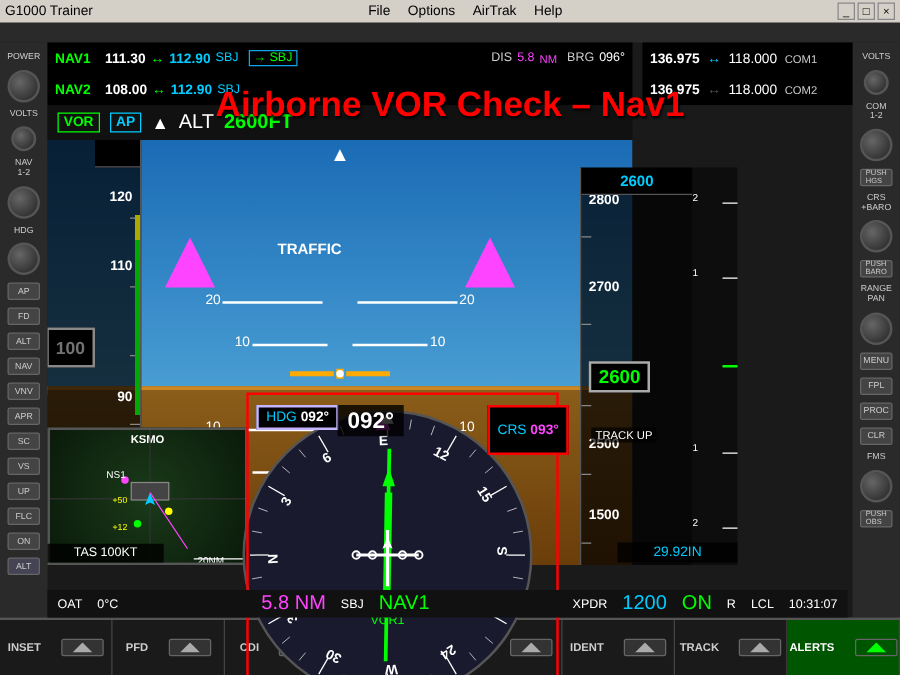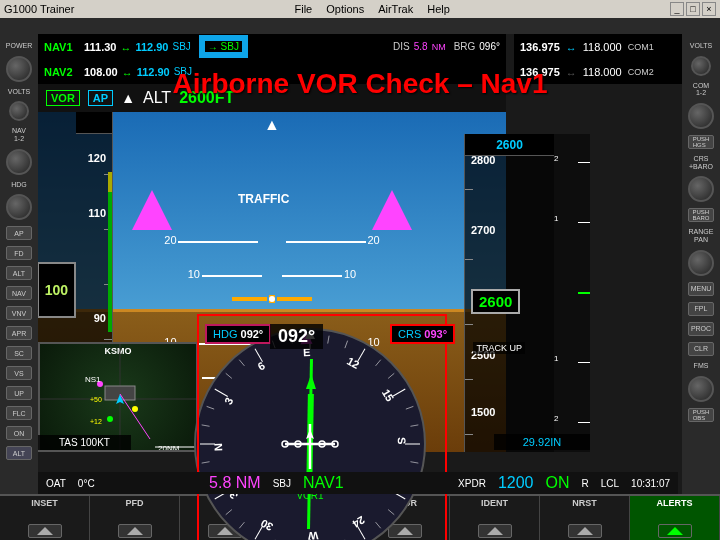--- a/index.html
+++ b/index.html
@@ -60,21 +60,21 @@
       background: #000; display: flex; flex-direction: column;
     }
     .nav-row {
       height: 25px; display: flex; align-items: center; padding: 0 6px; gap: 4px; font-size: 11px;
     }
     .nav-label { color: #00ff00; font-weight: bold; min-width: 36px; }
     .nav-freq { color: white; font-weight: bold; }
     .nav-arrow { color: #00ff00; }
     .nav-freq2 { color: #00ccff; font-weight: bold; text-align: right; }
     .nav-id { color: #00ccff; font-size: 10px; }
-    .nav-box { border: 6px solid #0ea5e9; padding: 0 3px; color: #00ff00; font-size: 10px; }
+    .nav-box { border: 1px solid #0ea5e9; padding: 0 3px; color: #00ff00; font-size: 10px; }
 
     
     #right-data {
       position: absolute; right: 38px; top: 0; width: 168px; height: 50px;
       background: #000; display: flex; flex-direction: column; justify-content: center; padding: 0 6px;
     }
     .data-row { display: flex; gap: 6px; align-items: center; font-size: 11px; height: 25px; }
     .freq-main { color: white; font-weight: bold; }
     .freq-arr { color: #00ccff; }
     .freq-alt { color: white; }
@@ -114,21 +114,21 @@
     }
 
     
     #aircraft-symbol {
       position: absolute; top: 52%; left: 50%; transform: translateX(-50%);
       z-index: 10;
     }
 
     
     #traffic-label {
-      position: absolute; top: 80px; left: 200px; color: white; font-size: 12px; font-weight: bold; z-index: 20;
+      position: absolute; top: 80px; left: 184px; color: white; font-size: 12px; font-weight: bold; z-index: 20;
     }
 
     
     #airspeed-tape {
       position: absolute; left: 38px; top: 78px; width: 75px; height: 340px;
       background: rgba(0,0,0,0.7); border-right: 1px solid #555; overflow: hidden;
     }
     .speed-number {
       position: absolute; right: 6px; color: white; font-size: 11px; font-weight: bold;
     }
@@ -196,21 +196,21 @@
       background: rgba(0,0,0,0.7); padding: 2px 4px;
     }
 
     
     #softkeys {
       position: absolute; bottom: 0; left: 0; width: 720px; height: 46px;
       background: #1a1a1a; border-top: 2px solid #555;
       display: flex;
     }
     .softkey {
-      flex: 1; display: flex; flex-direction: column; align-items: center; justify-content: center;
+      flex: 1; display: flex; flex-direction: row; align-items: center; justify-content: center;
       border-right: 1px solid #444; gap: 16px;
     }
     .softkey-label {
       font-size: 9px; color: #ccc; font-weight: bold;
     }
     .softkey-btn {
       width: 34px; height: 14px; background: #333; border: 1px solid #666; border-radius: 2px;
       display: flex; align-items: center; justify-content: center;
     }
     .softkey-active {
@@ -400,21 +400,21 @@
     <svg style="position:absolute;top:20%;left:20%;width:280px;height:60px;">
       <polygon points="0,50 20,10 40,50" fill="#ff44ff" stroke="none"></polygon>
       <polygon points="240,50 260,10 280,50" fill="#ff44ff" stroke="none"></polygon>
     </svg>
   </div>
 
   <div id="airspeed-tape">
     <div id="spd-selected" style="position:absolute;top:0;width:100%;height:22px;background:#000;display:flex;align-items:center;justify-content:center;color:#aaa;font-size:12px;font-weight:bold;border-bottom:1px solid #555;"></div>
     <div class="speed-number" style="top:40px;">120</div>
     <div class="speed-number" style="top:95px;">110</div>
-    <div class="speed-number" style="top:150px;right:36px;color:#bef264;font-size:14px;font-weight:bold;background:#000;border:2px solid #888;padding:18px 6px;">100</div>
+    <div class="speed-number" style="top:150px;right:36px;color:#737373;font-size:14px;font-weight:bold;background:#000;border:2px solid #888;padding:6px 6px;">100</div>
     <div class="speed-number" style="top:200px;">90</div>
     <div class="speed-number" style="top:255px;">80</div>
 
     <div style="position:absolute;right:0;top:62px;width:8px;height:1px;background:#888;"></div>
     <div style="position:absolute;right:0;top:117px;width:8px;height:1px;background:#888;"></div>
     <div style="position:absolute;right:0;top:172px;width:8px;height:1px;background:#888;"></div>
     <div style="position:absolute;right:0;top:227px;width:8px;height:1px;background:#888;"></div>
     <div style="position:absolute;right:0;top:282px;width:8px;height:1px;background:#888;"></div>
 
     <div style="position:absolute;right:0;top:80px;width:4px;height:140px;background:#00aa00;"></div>
@@ -565,26 +565,26 @@
       <line x1="95" y1="120" x2="145" y2="120" stroke="white" stroke-width="2.5"></line>
       <line x1="120" y1="100" x2="120" y2="145" stroke="white" stroke-width="2.5"></line>
       <polygon points="120,105 116,115 120,113 124,115" fill="white"></polygon>
 
       <text x="120" y="175" fill="#00ff00" font-size="10" text-anchor="middle">VOR1</text>
 
       <polygon points="120,5 115,15 125,15" fill="white"></polygon>
     </svg>
   </div>
 
-  <div id="hdg-box" style="position:absolute;left:205px;top:290px;background:#000;border:2px solid #be185d;padding:2px 6px;z-index:20;font-size:11px;">
+  <div id="hdg-box" style="position:absolute;left:205px;top:290px;background:#000;border:2px solid #c4b5fd;padding:2px 6px;z-index:20;font-size:11px;">
     <span class="box-label">HDG</span>
     <span style="color:white;font-weight:bold;">092°</span>
   </div>
 
-  <div id="crs-box" style="position:absolute;left:390px;top:290px;background:#000;border:2px solid #ff0000;padding:2px 6px;z-index:20;font-size:11px;">
+  <div id="crs-box" style="position:absolute;left:390px;top:290px;background:#000;border:2px solid #ff0000;padding:12px 6px;z-index:20;font-size:11px;">
     <span class="box-label">CRS</span>
     <span style="color:#ff44ff;font-weight:bold;">093°</span>
   </div>
 
   <div style="position:absolute;left:270px;top:290px;color:white;font-size:18px;font-weight:bold;z-index:20;background:rgba(0,0,0,0.8);padding:2px 8px;">092°</div>
 
   <div id="info-bar">
     <span class="info-item">OAT</span>
     <span class="info-item">0°C</span>
     <span style="flex:1;"></span>
@@ -643,21 +643,21 @@
     </div>
     <div class="softkey">
       <div class="softkey-label">IDENT</div>
       <div class="softkey-btn">
         <svg width="16" height="8">
             <polygon points="8,0 0,8 16,8" fill="#aaa"></polygon>
           </svg>
       </div>
     </div>
     <div class="softkey">
-      <div class="softkey-label">NRST</div>
+      <div class="softkey-label">TRACK</div>
       <div class="softkey-btn">
         <svg width="16" height="8">
             <polygon points="8,0 0,8 16,8" fill="#aaa"></polygon>
           </svg>
       </div>
     </div>
     <div class="softkey softkey-active">
       <div class="softkey-label" style="color:#fff;">ALERTS</div>
       <div class="softkey-btn" style="background:#005500;">
         <svg width="16" height="8">

